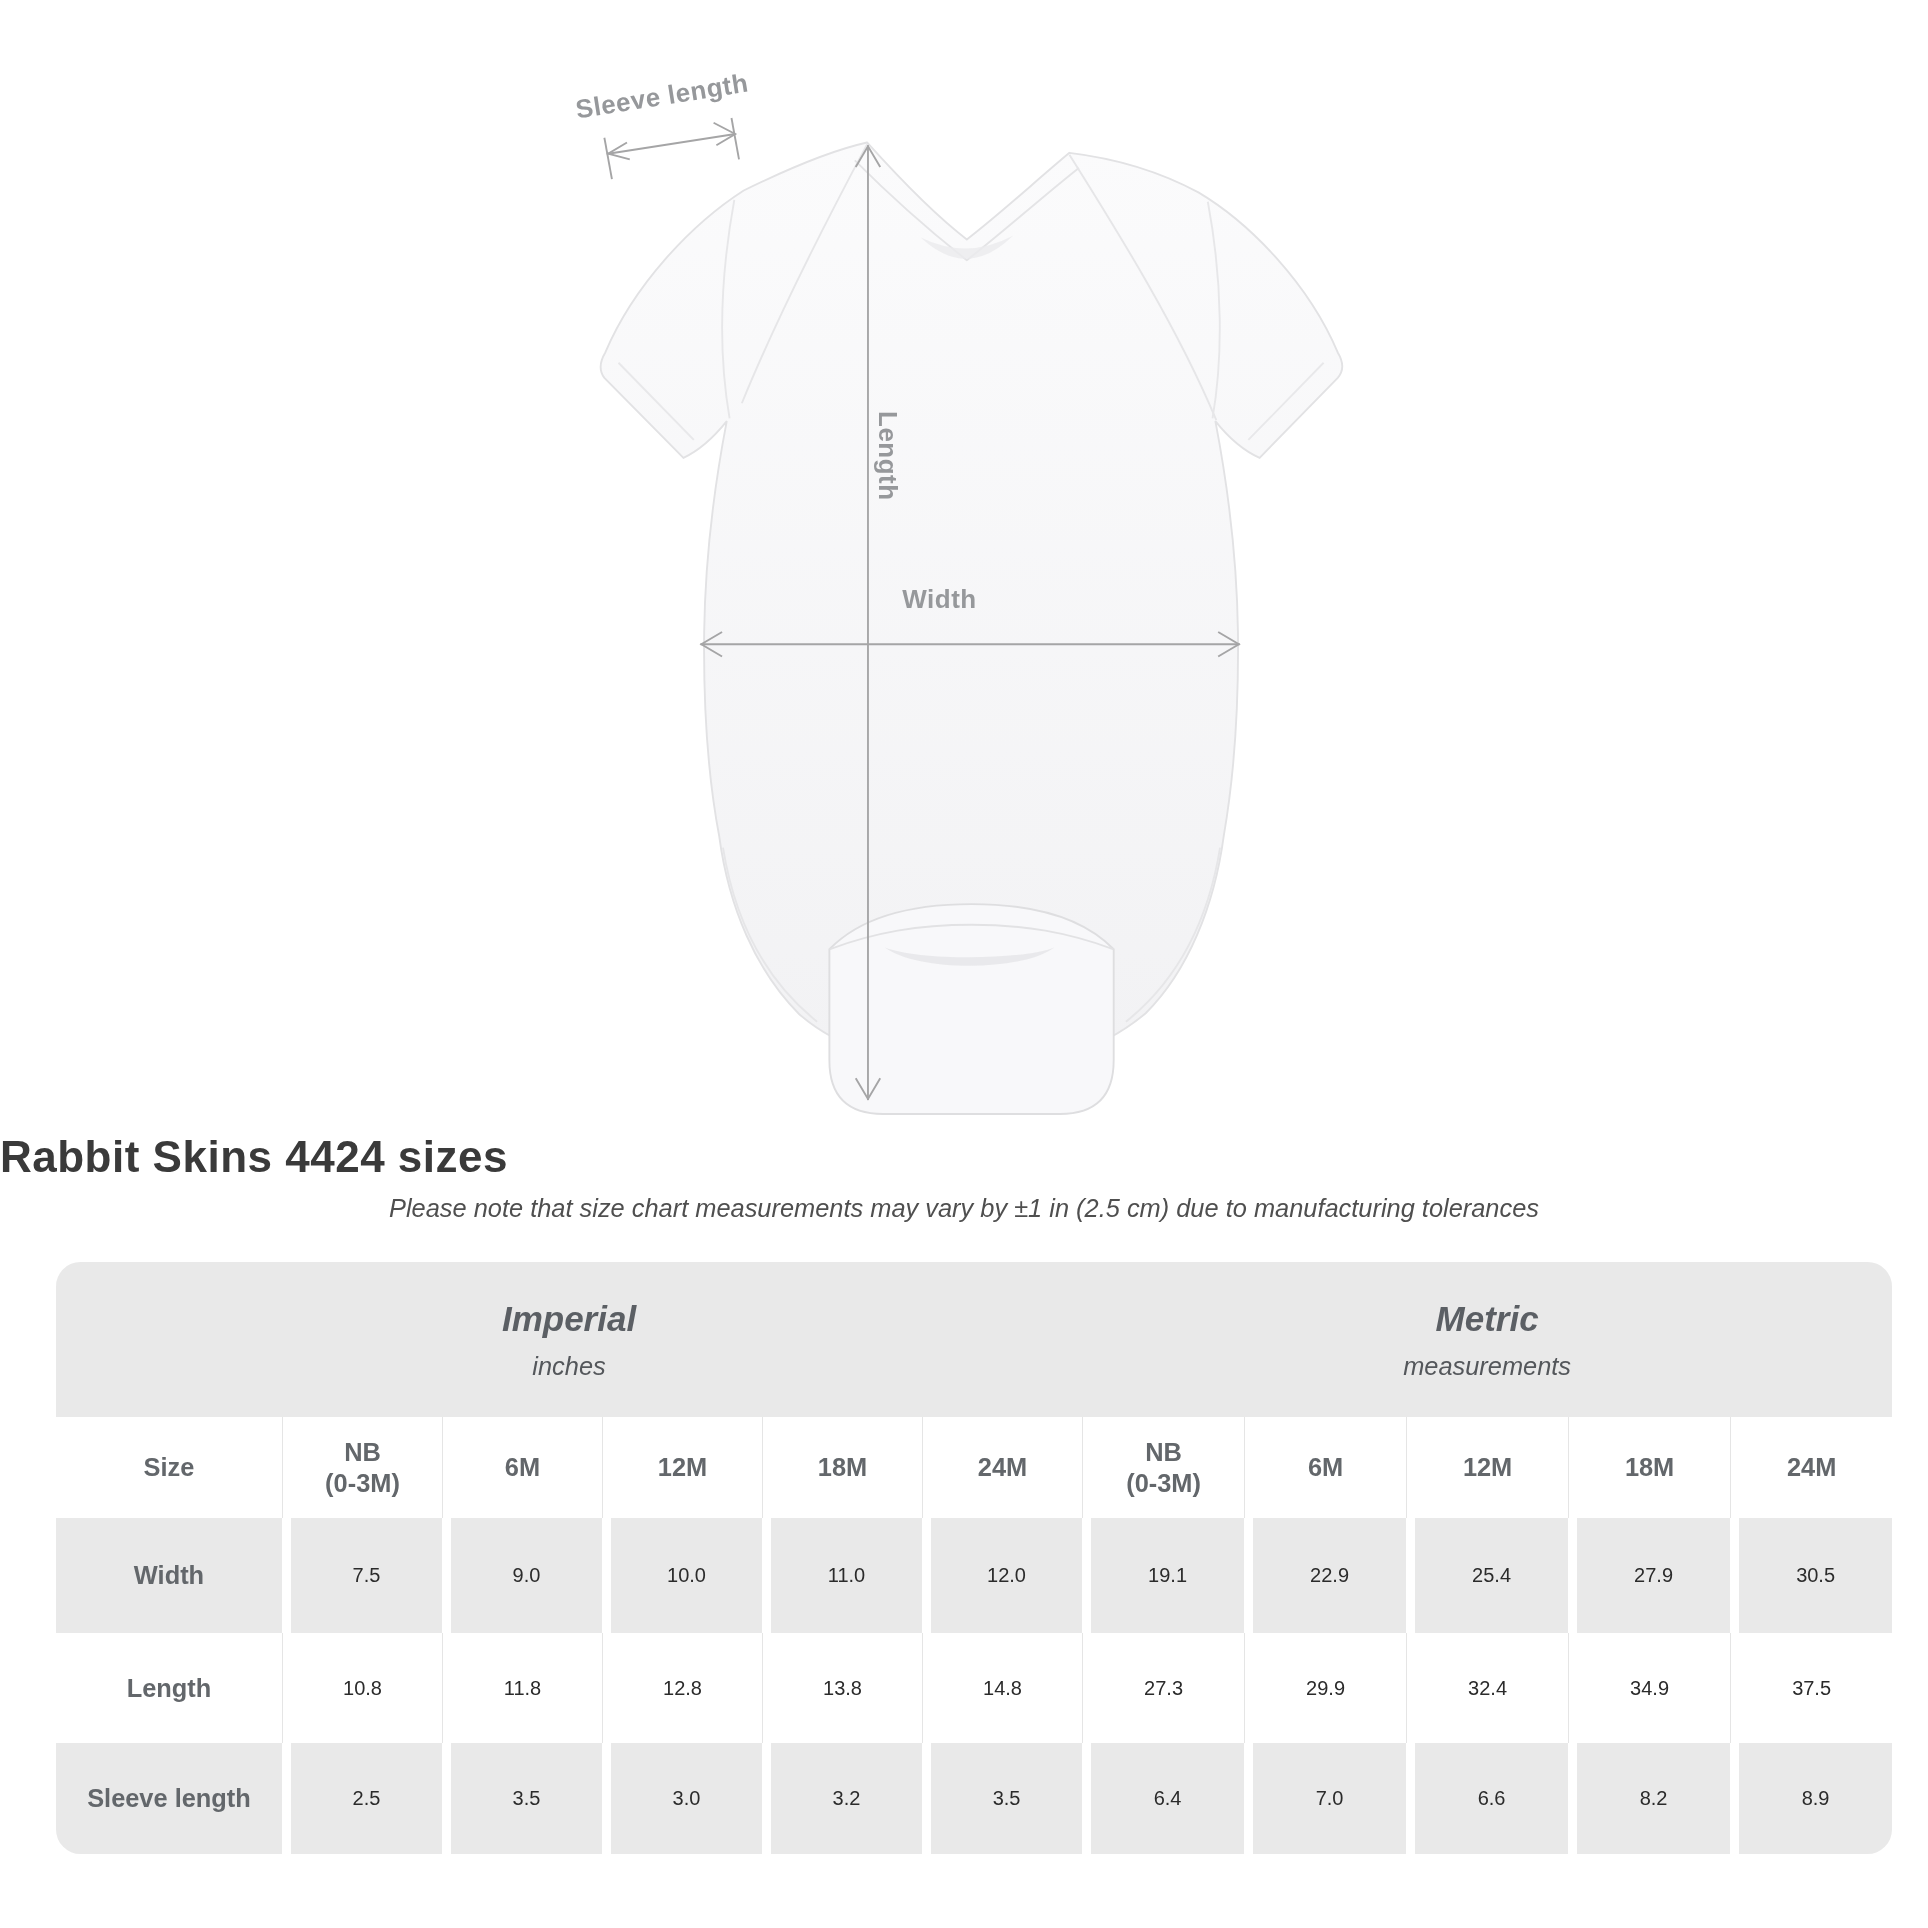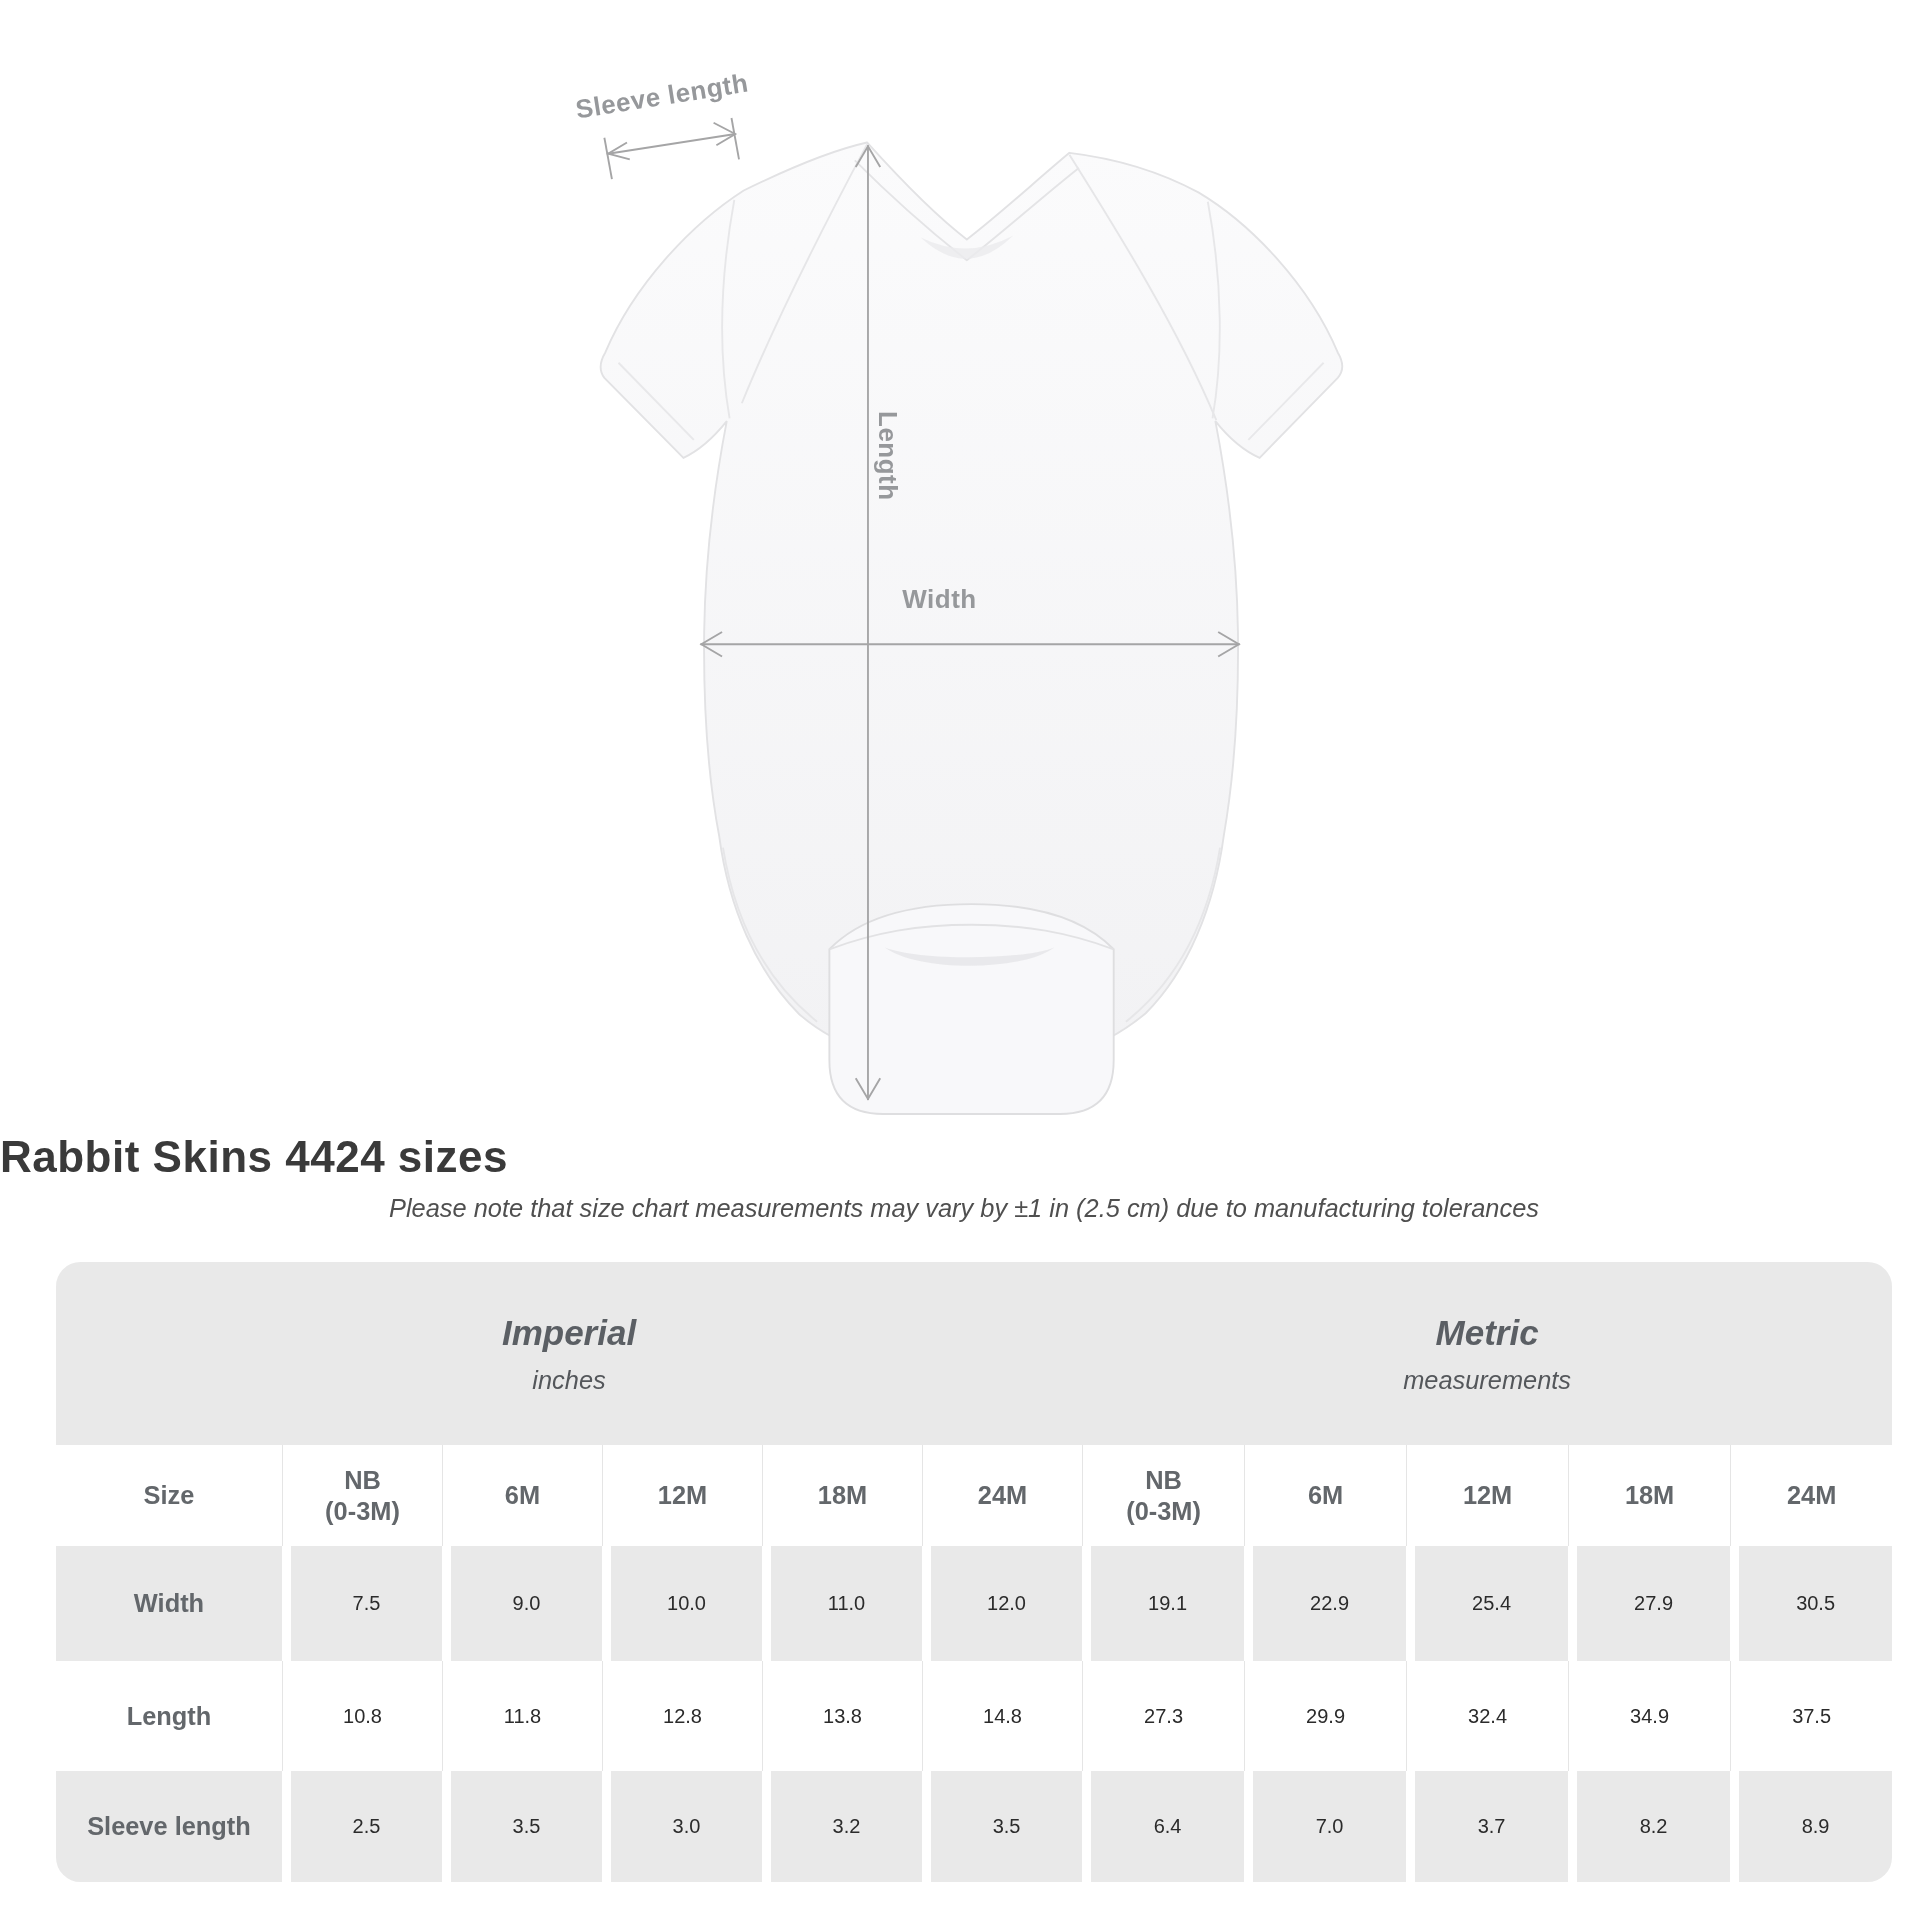--- a/index.html
+++ b/index.html
@@ -29,21 +29,21 @@
   .subtitle {
     position:absolute; left:0; top:1194px; width:100%; text-align:center;
     font-size:25.4px; font-style:italic; color:#4f4f4f;
   }
 
   
   .table-wrap { position:absolute; left:56px; top:1262px; width:1836px; }
   table.sizes { width:100%; border-collapse:separate; border-spacing:0; table-layout:fixed; }
   table.sizes td, table.sizes th { padding:0; vertical-align:middle; text-align:center; }
 
-  tr.band  { height:183px;padding-left:44px; }
+  tr.band  { height:155px;padding-left:44px; }
   tr.head  { height:101px; }
   tr.r-width  { height:115px; }
   tr.r-length { height:110px; }
   tr.r-sleeve { height:111px; }
 
   .band-cell { background:#e9e9e9; }
   .band-left  { border-top-left-radius:24.5px; }
   .band-right { border-top-right-radius:24.5px; }
   .band-title { font-size:35px; font-weight:bold; font-style:italic; color:#5b5f64; }
   .band-unit  { font-size:25.4px; font-style:italic; color:#54575b; margin-top:13px; }
@@ -243,21 +243,21 @@
 
       <tr class="r-sleeve gray-row">
         <td class="rowlabel">Sleeve length</td>
         <td class="val">2.5</td>
         <td class="val">3.5</td>
         <td class="val">3.0</td>
         <td class="val">3.2</td>
         <td class="val">3.5</td>
         <td class="val">6.4</td>
         <td class="val">7.0</td>
-        <td class="val">3.7</td>
+        <td class="val">6.6</td>
         <td class="val">8.2</td>
         <td class="val">8.9</td>
       </tr>
     </tbody>
       </table>
   </div>
 
 </div>
 
 

